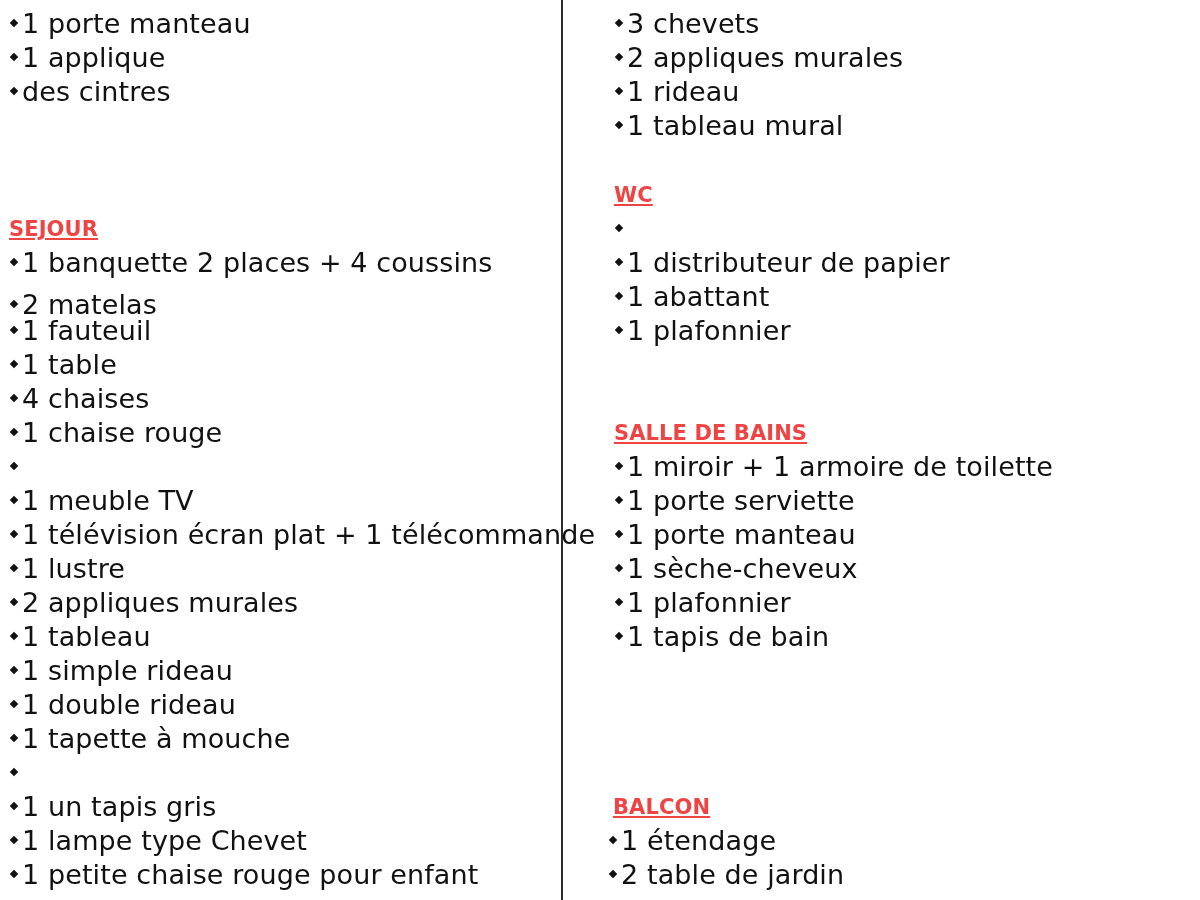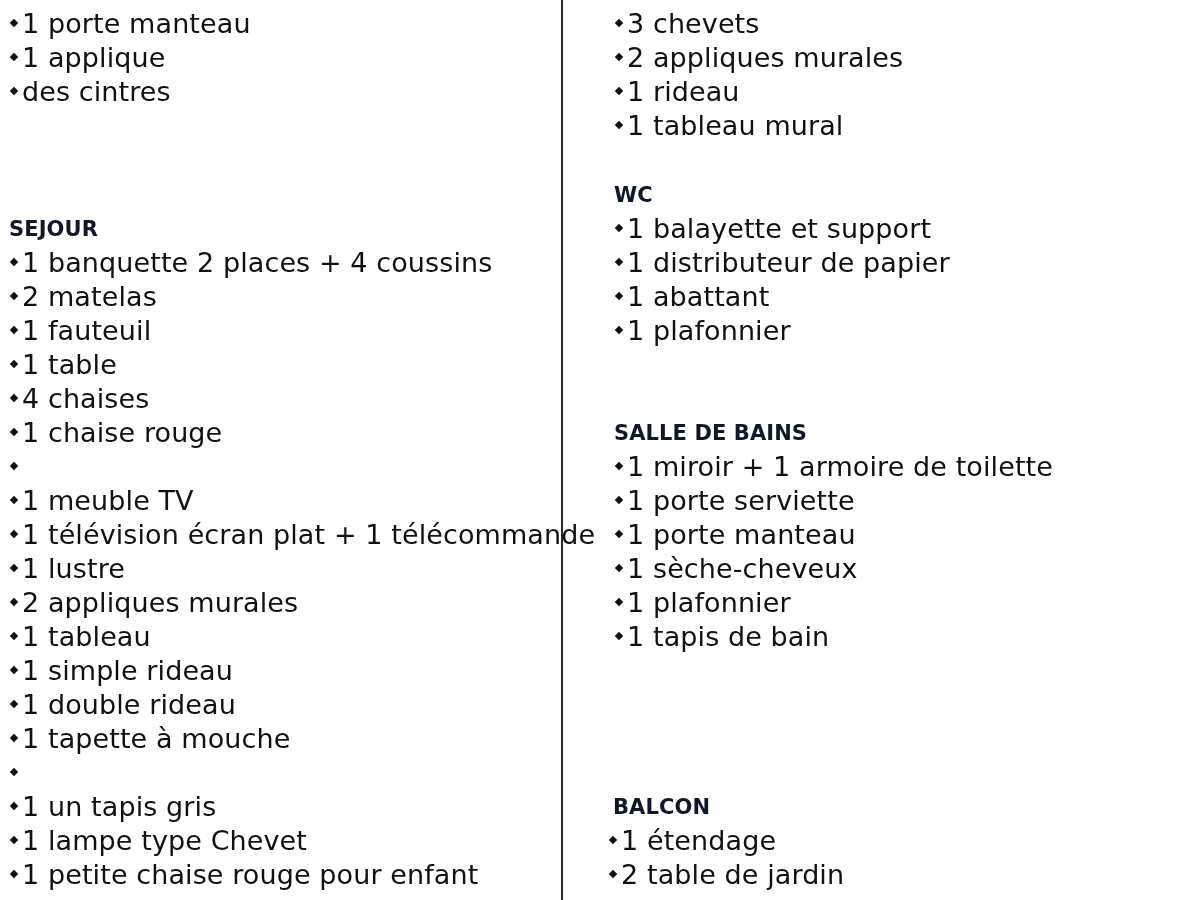--- a/index.html
+++ b/index.html
@@ -15,42 +15,42 @@
     .col-right { left: 614px; width: 560px; }
     .divider {
       position: absolute; left: 561px; top: 0; width: 2px; height: 900px;
       background: #2a2a2a;
     }
     .line {
       position: absolute; left: 0; height: 34px; line-height: 34px;
       font-size: 27px; white-space: nowrap; letter-spacing: 0.1px;
     }
     .heading {
-      color: #0f172a; font-weight: bold; font-size: 21px;
+      color: #ef4444; font-weight: bold; font-size: 21px; text-decoration: underline;
     }
     .bullet {
       display: inline-block; width: 6px; height: 6px;
       background: #111; transform: rotate(45deg);
       margin-right: 5px; margin-left: 2px; vertical-align: middle;
       position: relative; top: -3px;
     }
   </style>
 </head>
 <body>
 
 <div class="divider"></div>
 
 <div class="col col-left">
   <div class="line" style="top:7px"><span class="bullet"></span><span>1 porte manteau</span></div>
   <div class="line" style="top:41px"><span class="bullet"></span><span>1 applique</span></div>
   <div class="line" style="top:75px"><span class="bullet"></span><span>des cintres</span></div>
 
   <div class="line heading" style="top:212px">SEJOUR</div>
   <div class="line" style="top:246px"><span class="bullet"></span><span>1 banquette 2 places + 4 coussins</span></div>
-  <div class="line" style="top:280px"><span class="bullet"></span><span>2 matelas</span></div>
+  <div class="line" style="top:288px"><span class="bullet"></span><span>2 matelas</span></div>
   <div class="line" style="top:314px"><span class="bullet"></span><span>1 fauteuil</span></div>
   <div class="line" style="top:348px"><span class="bullet"></span><span>1 table</span></div>
   <div class="line" style="top:382px"><span class="bullet"></span><span>4 chaises</span></div>
   <div class="line" style="top:416px"><span class="bullet"></span><span>1 chaise rouge</span></div>
   <div class="line" style="top:450px"><span class="bullet"></span></div>
   <div class="line" style="top:484px"><span class="bullet"></span><span>1 meuble TV</span></div>
   <div class="line" style="top:518px"><span class="bullet"></span><span>1 télévision écran plat + 1 télécommande</span></div>
   <div class="line" style="top:552px"><span class="bullet"></span><span>1 lustre</span></div>
   <div class="line" style="top:586px"><span class="bullet"></span><span>2 appliques murales</span></div>
   <div class="line" style="top:620px"><span class="bullet"></span><span>1 tableau</span></div>
@@ -63,21 +63,21 @@
   <div class="line" style="top:858px"><span class="bullet"></span><span>1 petite chaise rouge pour enfant</span></div>
 </div>
 
 <div class="col col-right">
   <div class="line" style="top:7px"><span class="bullet"></span><span>3 chevets</span></div>
   <div class="line" style="top:41px"><span class="bullet"></span><span>2 appliques murales</span></div>
   <div class="line" style="top:75px"><span class="bullet"></span><span>1 rideau</span></div>
   <div class="line" style="top:109px"><span class="bullet"></span><span>1 tableau mural</span></div>
 
   <div class="line heading" style="top:178px">WC</div>
-  <div class="line" style="top:212px"><span class="bullet"></span><span>1 balayette et support</span></div>
+  <div class="line" style="top:212px"><span class="bullet"></span></div>
   <div class="line" style="top:246px"><span class="bullet"></span><span>1 distributeur de papier</span></div>
   <div class="line" style="top:280px"><span class="bullet"></span><span>1 abattant</span></div>
   <div class="line" style="top:314px"><span class="bullet"></span><span>1 plafonnier</span></div>
 
   <div class="line heading" style="top:416px">SALLE DE BAINS</div>
   <div class="line" style="top:450px"><span class="bullet"></span><span>1 miroir + 1 armoire de toilette</span></div>
   <div class="line" style="top:484px"><span class="bullet"></span><span>1 porte serviette</span></div>
   <div class="line" style="top:518px"><span class="bullet"></span><span>1 porte manteau</span></div>
   <div class="line" style="top:552px"><span class="bullet"></span><span>1 sèche-cheveux</span></div>
   <div class="line" style="top:586px"><span class="bullet"></span><span>1 plafonnier</span></div>

